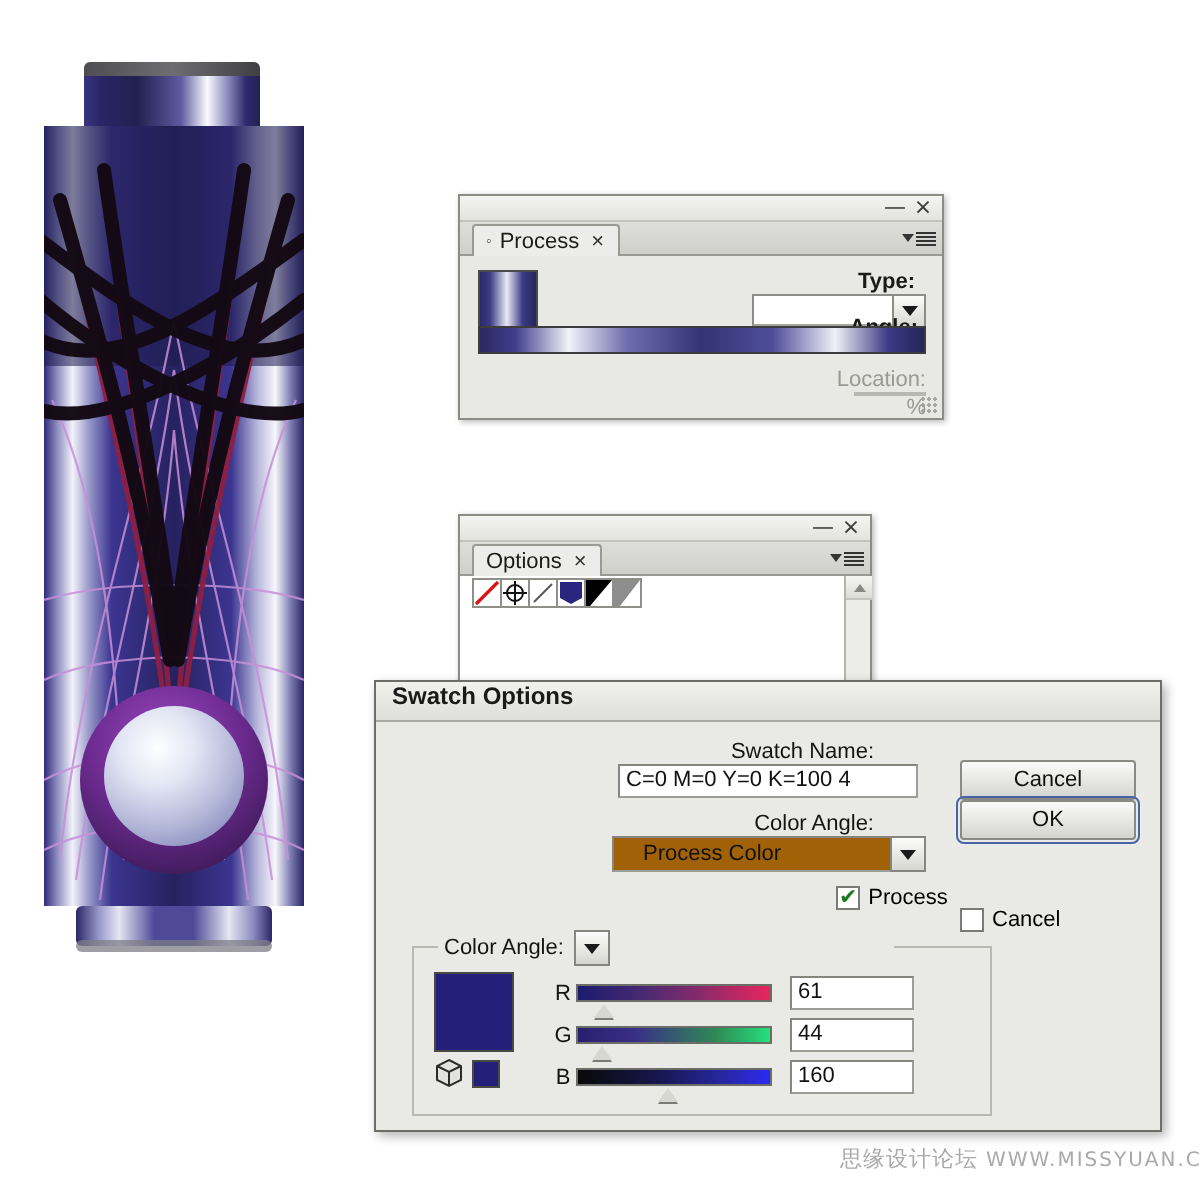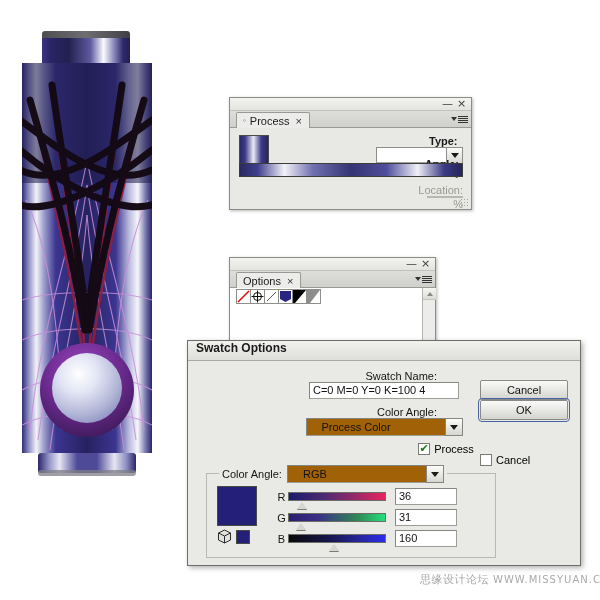--- a/index.html
+++ b/index.html
@@ -466,21 +466,20 @@
             <span class="tick">✔</span>
           </span>
         <span>Process</span>
       </span>
     </div>
 
     <div class="group">
       <div class="group-legend">
         <span class="lbl" style="padding-right:5px;">Color Angle:</span>
         <span class="select" style="width:157px;">
-          <span class="sel-text">RGB</span>
           <span class="sel-btn">
               <i class="caret"></i>
             </span>
         </span>
       </div>
 
       <div style="display:flex; padding:12px 0 0 10px;">
         <div style="width:58px;">
           <div class="colorbox" style="background: rgb(36, 31, 120);"></div>
           <div style="display:flex; align-items:center; gap:4px; margin-top:3px;">
@@ -492,28 +491,28 @@
             <span class="smallbox" style="background: rgb(36, 31, 120);"></span>
           </div>
         </div>
 
         <div>
           <div class="slider-row">
             <span class="chan">R</span>
             <span class="track" style="background: linear-gradient(90deg, rgb(27, 27, 110) 0%, rgb(74, 42, 114) 35%, rgb(140, 42, 106) 65%, rgb(232, 37, 95) 100%);">
                 <i class="thumb" style="left: calc(14% - 5px);"></i>
               </span>
-            <span class="val">36</span>
+            <span class="val">61</span>
           </div>
           <div class="slider-row">
             <span class="chan">G</span>
             <span class="track" style="background: linear-gradient(90deg, rgb(42, 31, 110) 0%, rgb(58, 47, 134) 30%, rgb(47, 138, 85) 72%, rgb(36, 224, 126) 100%);">
                 <i class="thumb" style="left: calc(12% - 5px);"></i>
               </span>
-            <span class="val">31</span>
+            <span class="val">44</span>
           </div>
           <div class="slider-row">
             <span class="chan">B</span>
             <span class="track" style="background: linear-gradient(90deg, rgb(9, 9, 9) 0%, rgb(22, 22, 74) 40%, rgb(39, 39, 160) 75%, rgb(43, 43, 240) 100%);">
                 <i class="thumb" style="left: calc(47% - 5px);"></i>
               </span>
             <span class="val">160</span>
           </div>
         </div>
       </div>

